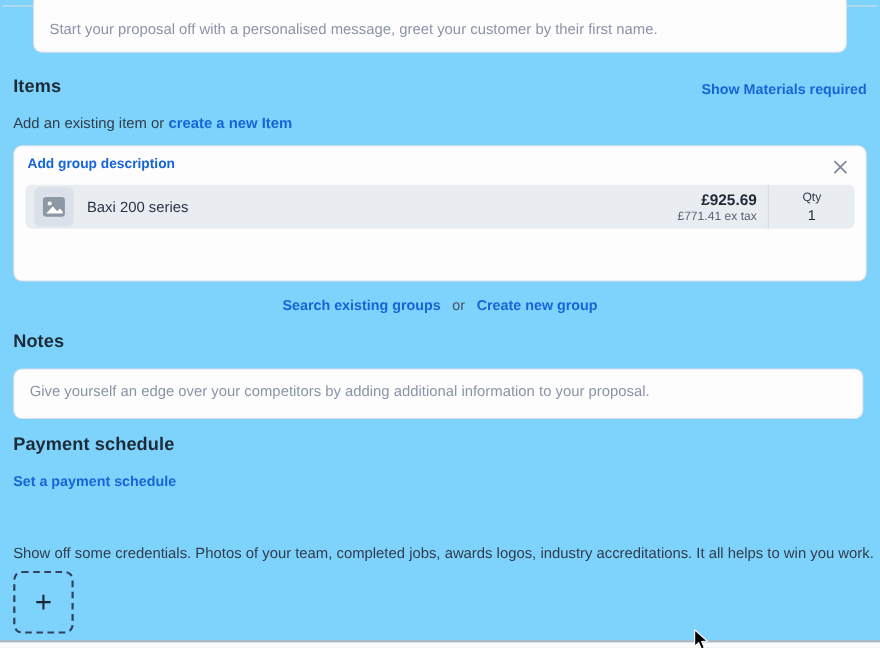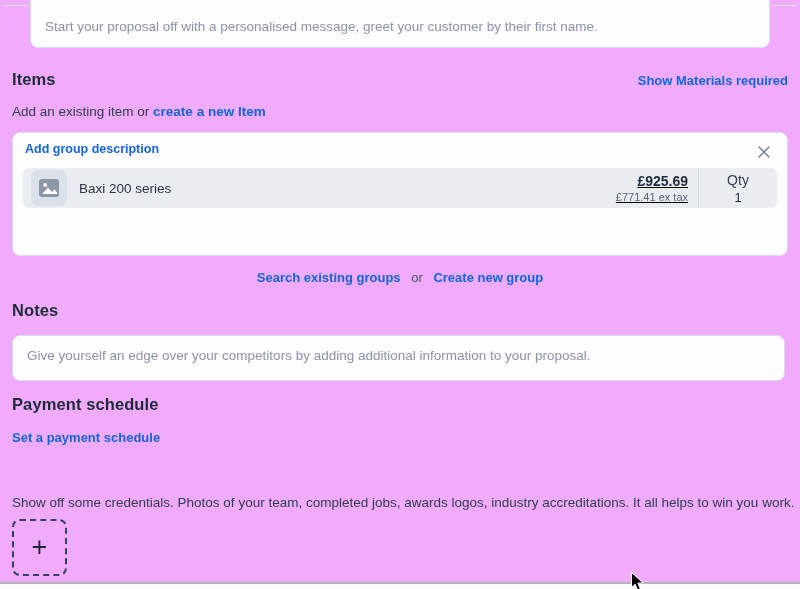--- a/index.html
+++ b/index.html
@@ -1,19 +1,19 @@
 <!DOCTYPE html>
 <html><head>
 <meta charset="utf-8">
 <style>
   * { margin:0; padding:0; box-sizing:border-box; }
   html,body { background:#f6f8fa; }
   .screen {
     position:relative; width:800px; height:589px; overflow:hidden;
-    background:#f0abfc; font-family:"Liberation Sans", sans-serif;
+    background:#7dd3fc; font-family:"Liberation Sans", sans-serif;
   }
   .top-hairline { position:absolute; top:5px; left:2px; right:3px; height:1px; background:#d9dee5; }
 
   .message-input {
     position:absolute; left:30px; top:-22px; width:740px; height:70px;
     border:1px solid #d8dee8; border-radius:8px; background:#fdfdfe;
     padding:40px 14px 0 14px; font:13.5px "Liberation Sans", sans-serif;
     color:#3a4454; resize:none; outline:none; overflow:hidden;
   }
   .message-input::placeholder, .search-input::placeholder, .notes-input::placeholder { color:#8b93a7; opacity:1; }
@@ -40,26 +40,26 @@
   .item-row {
     position:absolute; left:10px; right:10px; top:35px; height:40px;
     background:#e9edf2; border-radius:6px; display:flex; align-items:center;
   }
   .thumb {
     width:36px; height:36px; margin-left:8px; background:#dbe1e9; border-radius:6px;
     display:flex; align-items:center; justify-content:center; flex:0 0 auto;
   }
   .item-name { margin-left:12px; font-size:13.5px; color:#2a3442; }
   .row-spacer { flex:1; }
-  .price-block { text-align:right; padding-right:10px;text-decoration:underline; }
+  .price-block { text-align:right; padding-right:10px; }
   .price-main { font-size:14px; font-weight:bold; color:#1f2a37; }
   .price-sub { font-size:11px; color:#5b6575; margin-top:2px;margin-left:36px; }
   .vdiv { width:1px; align-self:stretch; background:#d2d9e2; }
   .qty-cell { width:78px; text-align:center; }
-  .qty-label { font-size:14px; color:#333d4e; }
+  .qty-label { font-size:11px; color:#333d4e; }
   .qty-value { font-size:13px; color:#1f2a37; margin-top:2px; }
 
   .search-wrap { position:absolute; left:10px; right:13px; top:89px; height:31px; }
   .search-input {
     width:100%; height:100%; border:1px solid #d8dee8; border-radius:8px;
     background:#fdfdfe; padding:0 36px 0 13px; font:13px "Liberation Sans", sans-serif;
     color:#3a4454; outline:none;
   }
   .search-icon { position:absolute; right:11px; top:7px; }
 

